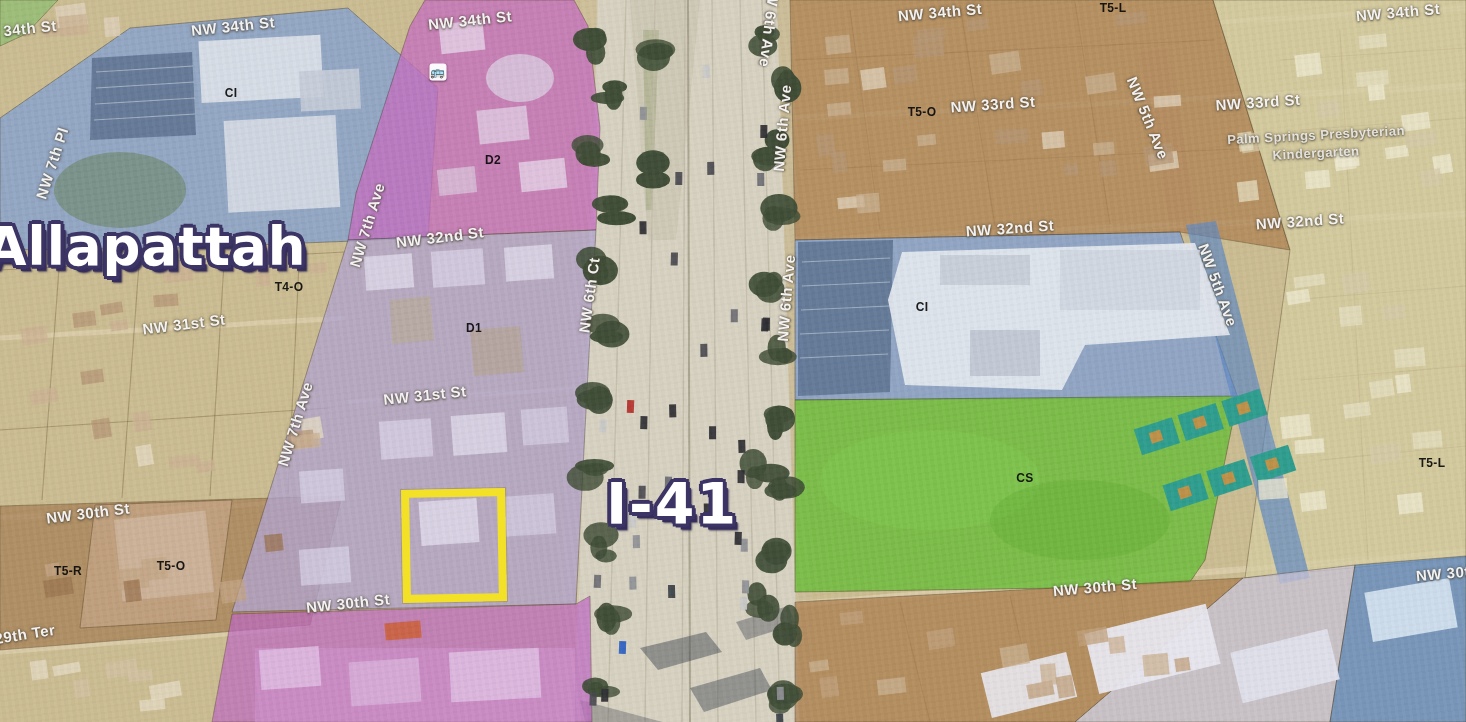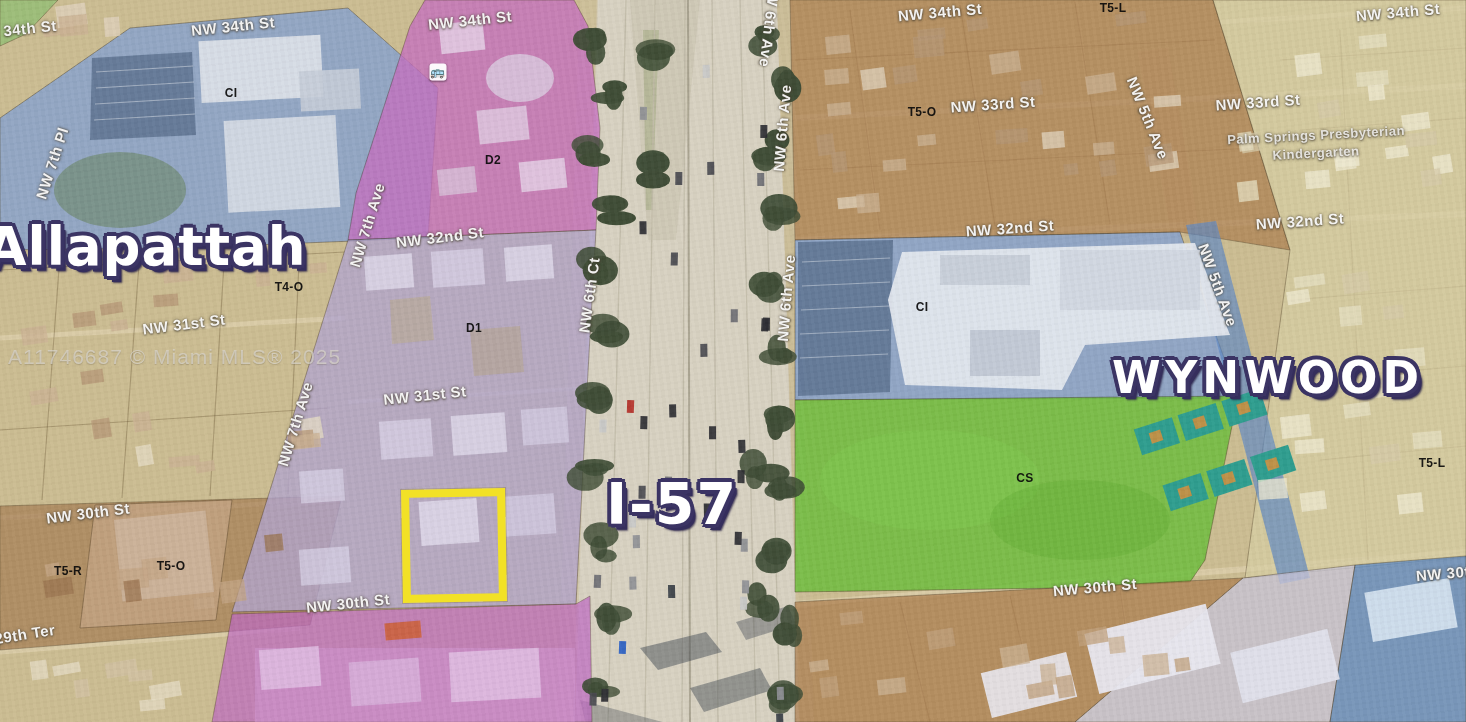--- a/index.html
+++ b/index.html
@@ -441,21 +441,20 @@
         <rect x="707.2570702463127" y="161.9007753636688" width="7" height="13" fill="#4a4a50" opacity="0.92" transform="rotate(-0.6284193710889667 710.7570702463127 168.4007753636688)"></rect>
         <rect x="740.1612106757948" y="596.7546879881993" width="7" height="13" fill="#c9c9c9" opacity="0.92" transform="rotate(0.9494778893422335 743.6612106757948 603.2546879881993)"></rect>
         <rect x="589.6187852032965" y="692.7177459825762" width="7" height="13" fill="#4a4a50" opacity="0.92" transform="rotate(1.4965877735521644 593.1187852032965 699.2177459825762)"></rect>
         <rect x="627" y="400" width="7" height="13" fill="#b5342c" opacity="0.95" transform="rotate(2 630.5 406.5)"></rect>
         <rect x="619" y="641" width="7" height="13" fill="#2e62c4" opacity="0.95" transform="rotate(2 622.5 647.5)"></rect>
       </g>
   </svg>
 
   <div id="grain"></div>
 
-  <div id="watermark">A11746687 © Miami MLS® 2025</div>
 
   <div id="bus-icon" style="left: 438px; top: 72px;">🚌</div>
 
   <div id="label-layer">
       <span class="map-label street" style="left: 30px; top: 28px; transform: translate(-50%, -50%) rotate(-6deg);">34th St</span>
       <span class="map-label street" style="left: 233px; top: 26px; transform: translate(-50%, -50%) rotate(-6deg);">NW 34th St</span>
       <span class="map-label street" style="left: 470px; top: 20px; transform: translate(-50%, -50%) rotate(-6deg);">NW 34th St</span>
       <span class="map-label street" style="left: 940px; top: 12px; transform: translate(-50%, -50%) rotate(-5deg);">NW 34th St</span>
       <span class="map-label street" style="left: 1398px; top: 12px; transform: translate(-50%, -50%) rotate(-5deg);">NW 34th St</span>
       <span class="map-label street" style="left: 993px; top: 104px; transform: translate(-50%, -50%) rotate(-4deg);">NW 33rd St</span>
@@ -486,18 +485,17 @@
       <span class="map-label zone" style="left: 289px; top: 287px; transform: translate(-50%, -50%) rotate(0deg); text-align: right;">T4-O</span>
       <span class="map-label zone" style="left: 458px; top: 328px; transform: translate(-50%, -50%) rotate(0deg); margin-left: 16px;">D1</span>
       <span class="map-label zone" style="left: 171px; top: 566px; transform: translate(-50%, -50%) rotate(0deg);">T5-O</span>
       <span class="map-label zone" style="left: 27px; top: 571px; transform: translate(-50%, -50%) rotate(0deg); margin-left: 41px;">T5-R</span>
       <span class="map-label zone" style="left: 1113px; top: 8px; transform: translate(-50%, -50%) rotate(0deg);">T5-L</span>
       <span class="map-label zone" style="left: 922px; top: 112px; transform: translate(-50%, -50%) rotate(0deg);">T5-O</span>
       <span class="map-label zone" style="left: 922px; top: 307px; transform: translate(-50%, -50%) rotate(0deg);">CI</span>
       <span class="map-label zone" style="left: 1025px; top: 478px; transform: translate(-50%, -50%) rotate(0deg); text-align: center;">CS</span>
       <span class="map-label zone" style="left: 1432px; top: 463px; transform: translate(-50%, -50%) rotate(0deg);">T5-L</span>
       <span class="map-label neighborhood" style="left: 146px; top: 246px; transform: translate(-50%, -50%) rotate(0deg); font-size: 53px; letter-spacing: 1px; text-align: center;">Allapattah</span>
-      <span class="map-label neighborhood" style="left: 1268px; top: 377px; transform: translate(-50%, -50%) rotate(0deg); font-size: 44px; letter-spacing: 5px;">WYNWOOD</span>
-      <span class="map-label neighborhood" style="left: 672px; top: 504px; transform: translate(-50%, -50%) rotate(0deg); font-size: 57px; letter-spacing: 2px;">I-57</span>
+      <span class="map-label neighborhood" style="left: 672px; top: 504px; transform: translate(-50%, -50%) rotate(0deg); font-size: 57px; letter-spacing: 2px;">I-41</span>
     </div>
 
   <div id="highlight-box" style="left: 402px; top: 489px; width: 88px; height: 97px; border: 8px solid rgb(242, 225, 38);"></div>
 </div>
 
 </body></html>

